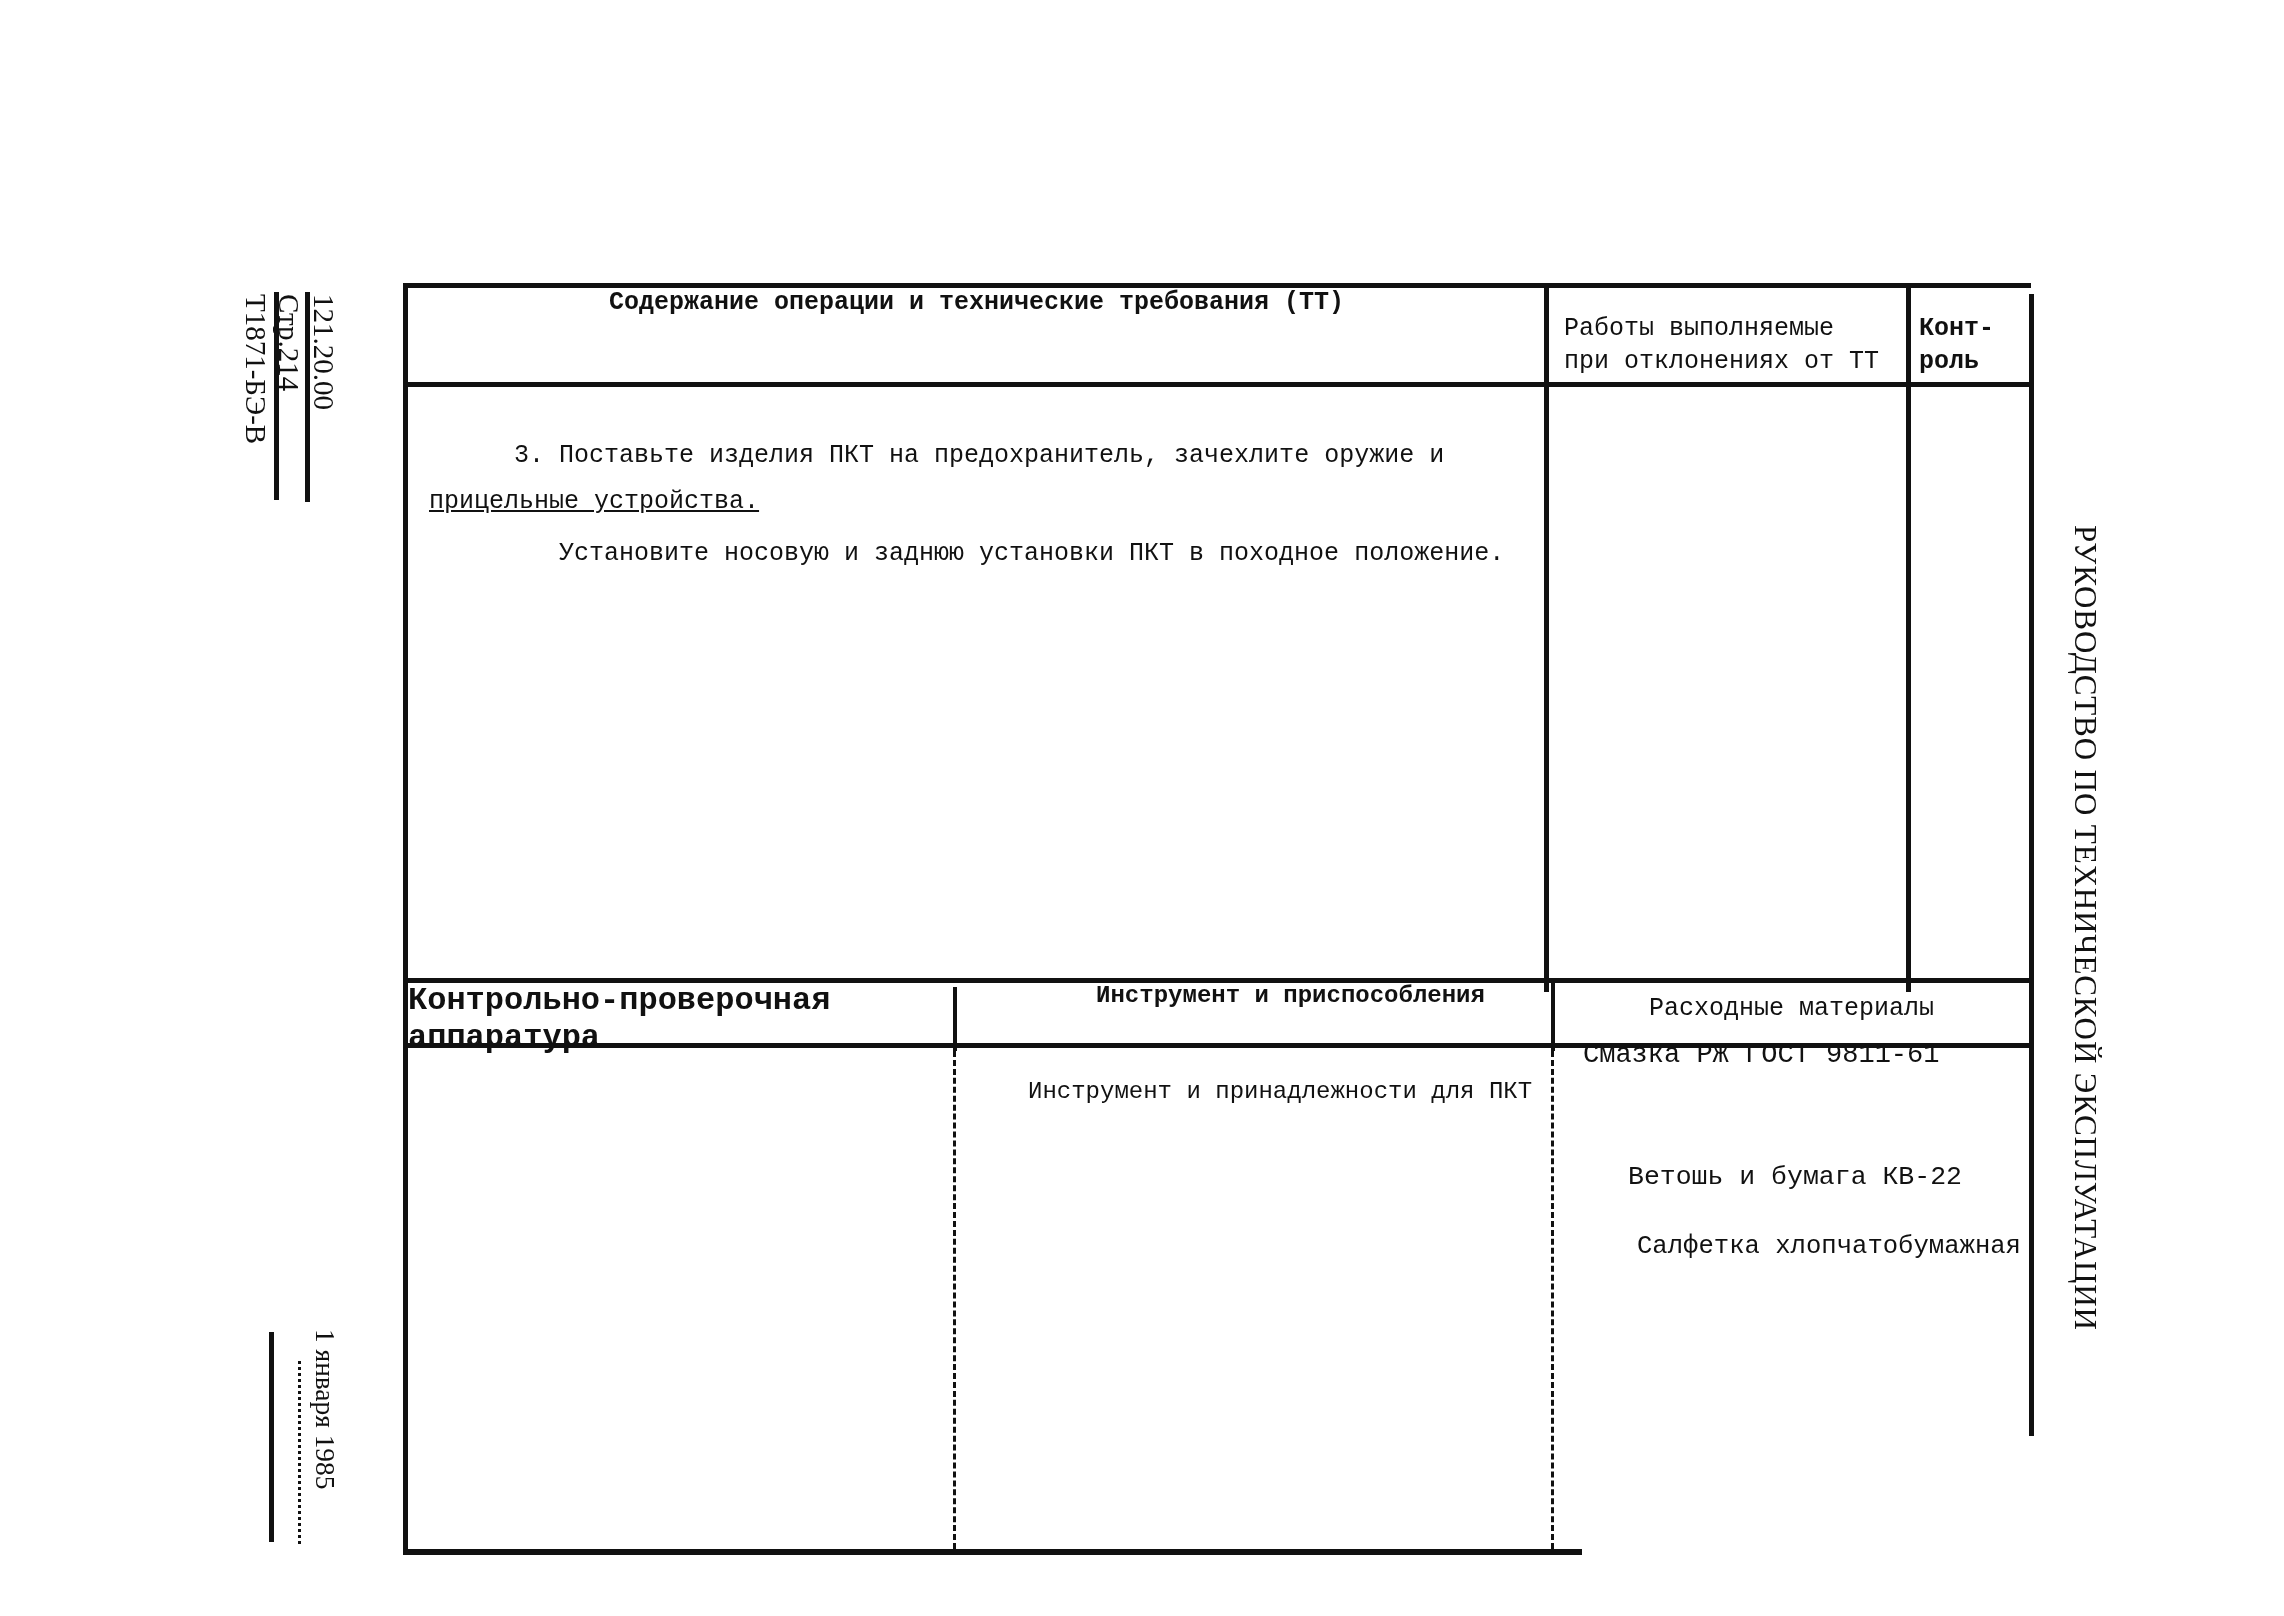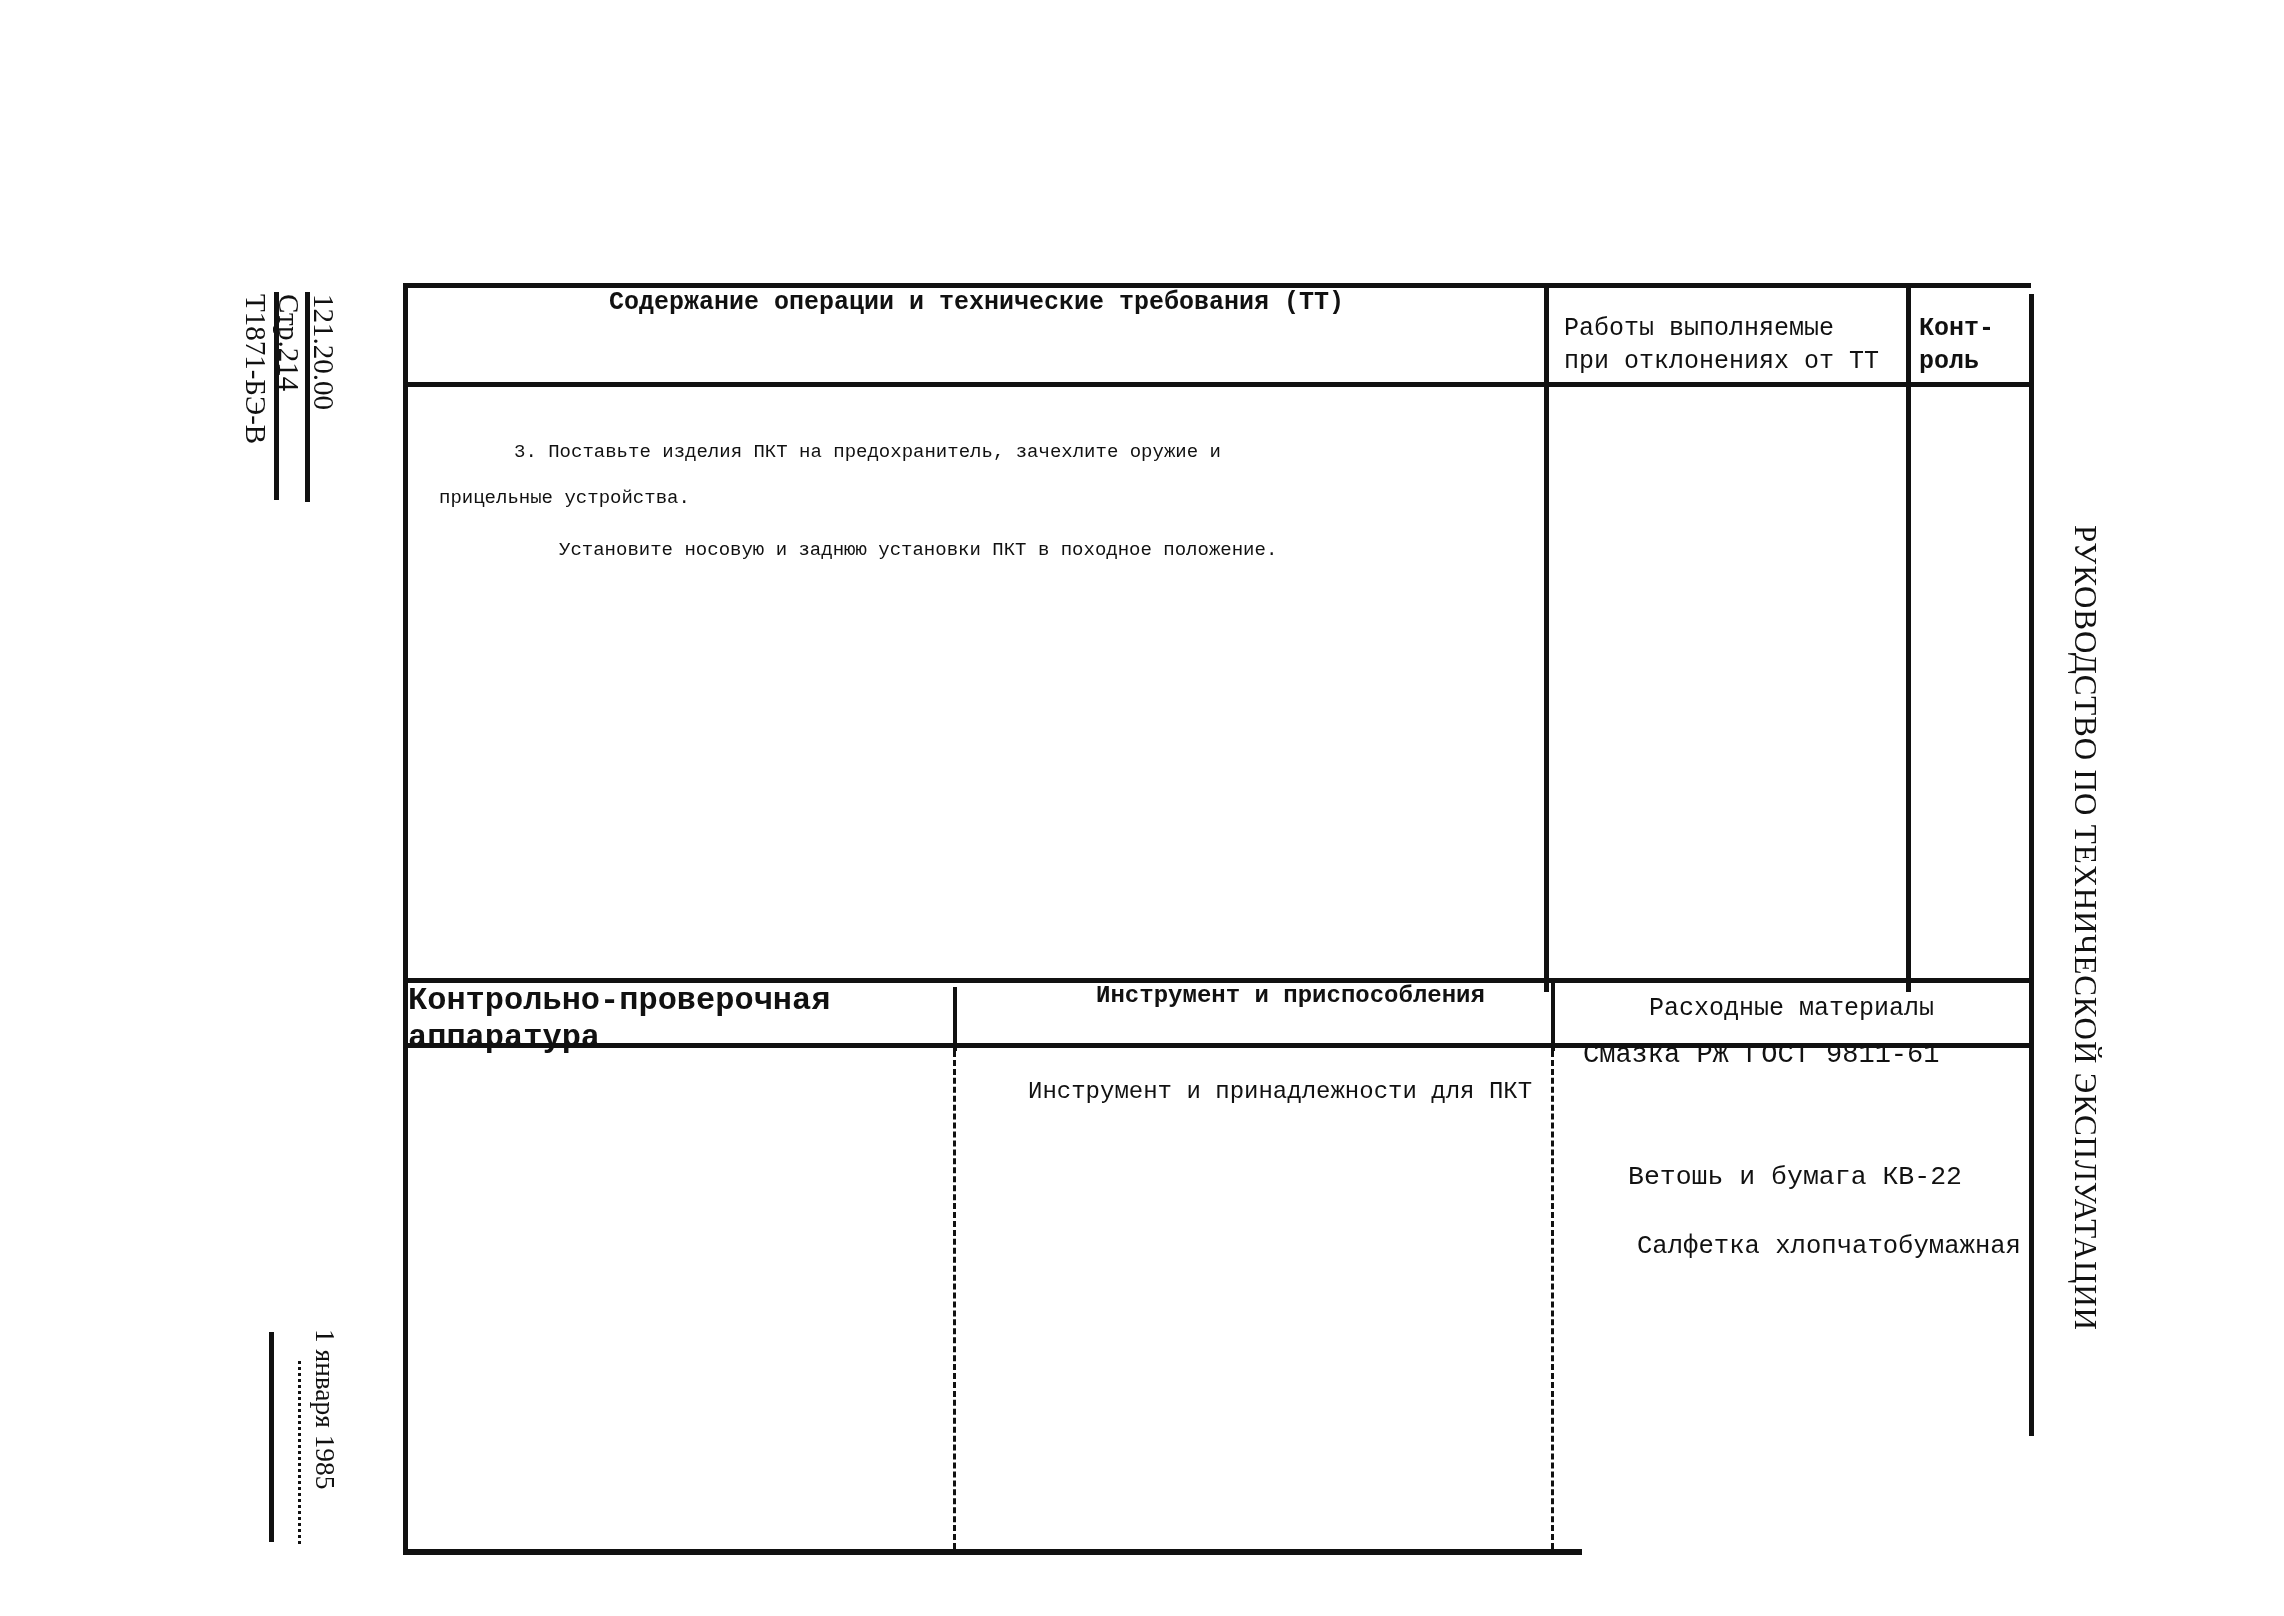--- a/index.html
+++ b/index.html
@@ -5,21 +5,21 @@
     html, body { margin: 0; padding: 0; background: #ffffff; }
     body {
       width: 2284px; height: 1616px; position: relative; overflow: hidden;
       font-family: "Liberation Mono", "DejaVu Sans Mono", monospace;
       color: #111111;
     }
     .abs { position: absolute; }
     .line { position: absolute; background: #111111; }
     .dash { position: absolute; border-left: 3.7px dashed #111; }
     .hdr { font-weight: bold; font-size: 25px; display: flex; align-items: flex-start; }
-    .cell-text { font-size: 19px; position: absolute; white-space: nowrap; }
+    .cell-text { font-size: 25px; position: absolute; white-space: nowrap; }
     .vert-left {
       position: absolute; transform-origin: 0 0; transform: rotate(90deg);
       white-space: nowrap; font-family: "Liberation Serif", "DejaVu Serif", serif;
       font-size: 29px; color: #111;
     }
     .vert-right {
       position: absolute; transform-origin: 0 0; transform: rotate(90deg);
       white-space: nowrap; font-family: "Liberation Serif", "DejaVu Serif", serif;
       font-size: 31px; letter-spacing: 0.9px; color: #111;
     }
@@ -56,21 +56,21 @@
   <div class="abs" style="left:1564px; top:312px; font-size:25px; line-height:33px;">
     <div>Работы выполняемые</div>
     <div>при отклонениях от ТТ</div>
   </div>
   <div class="abs" style="left:1919px; top:312px; font-size:25px; line-height:33px; font-weight:bold;">
     <div>Конт-</div>
     <div>роль</div>
   </div>
 
   <div class="cell-text" style="left:514px; top:441px;">3. Поставьте изделия ПКТ на предохранитель, зачехлите оружие и</div>
-  <div class="cell-text" style="left:439px; top:487px;">прицельные устройства.</div>
+  <div class="cell-text" style="left:429px; top:487px;text-decoration:underline;">прицельные устройства.</div>
   <div class="cell-text" style="left:559px; top:539px;">Установите носовую и заднюю установки ПКТ в походное положение.</div>
 </div>
 
 <div>
   <div class="line" style="left:403px; top:978px; width:1628px; height:4.6px;"></div>
   <div class="line" style="left:403px; top:1043px; width:1628px; height:4.6px;"></div>
   <div class="line" style="left:953px; top:987px; width:3.7px; height:64px;"></div>
   <div class="dash" style="left:953px; top:1051px; height:498px;"></div>
   <div class="line" style="left:1551px; top:982px; width:3.7px; height:69px;"></div>
   <div class="dash" style="left:1551px; top:1051px; height:498px;"></div>

